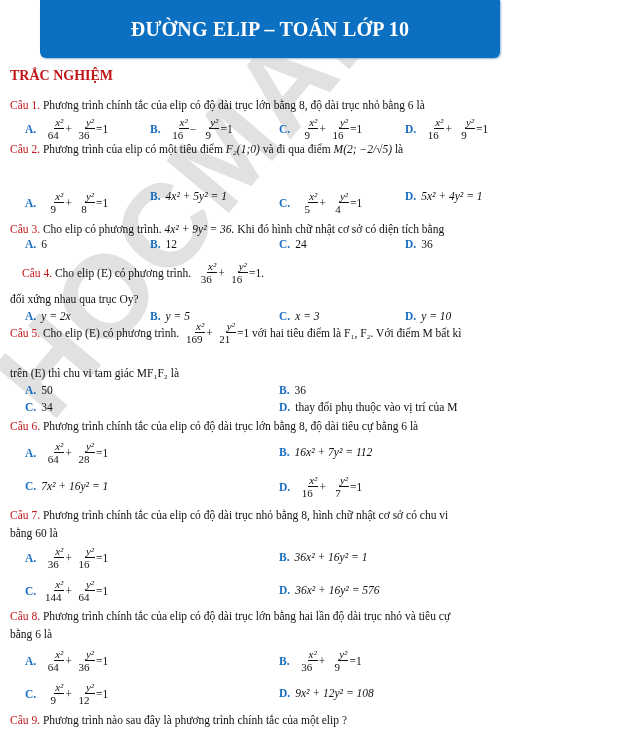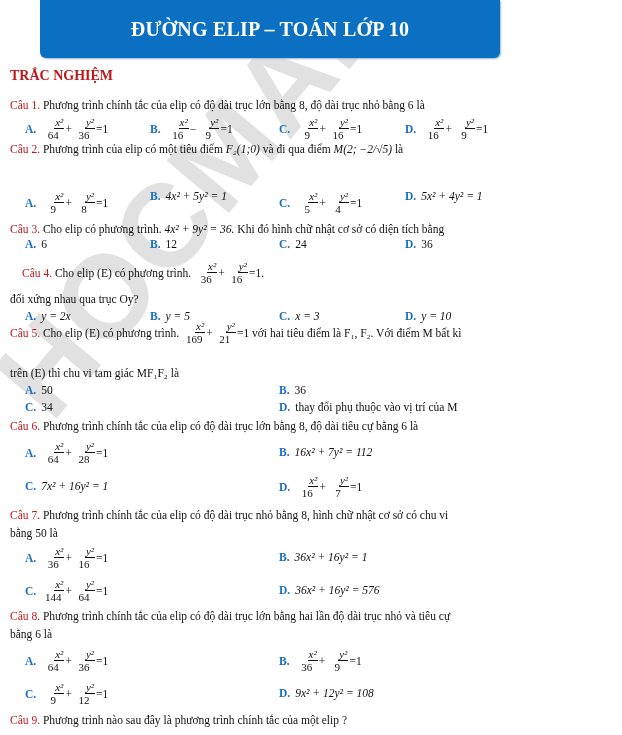--- a/index.html
+++ b/index.html
@@ -247,21 +247,21 @@
     <span class="frac">
       <span class="n">y²</span>
       <span class="d">7</span>
     </span>
     <span>=1</span>
   </div>
 
 <div class="q" style="top:506px">
   <span class="qnum">Câu 7.</span>
   <span>Phương trình chính tắc của elip có độ dài trục nhỏ bằng 8, hình chữ nhật cơ sở có chu vi</span><br>
-  <span>bằng 50 là</span>
+  <span>bằng 60 là</span>
 </div>
 <div class="opt" style="left:25px;top:545px">
     <span class="ol">A.</span>
     <span class="frac">
       <span class="n">x²</span>
       <span class="d">36</span>
     </span>
     <span>+</span>
     <span class="frac">
       <span class="n">y²</span>

